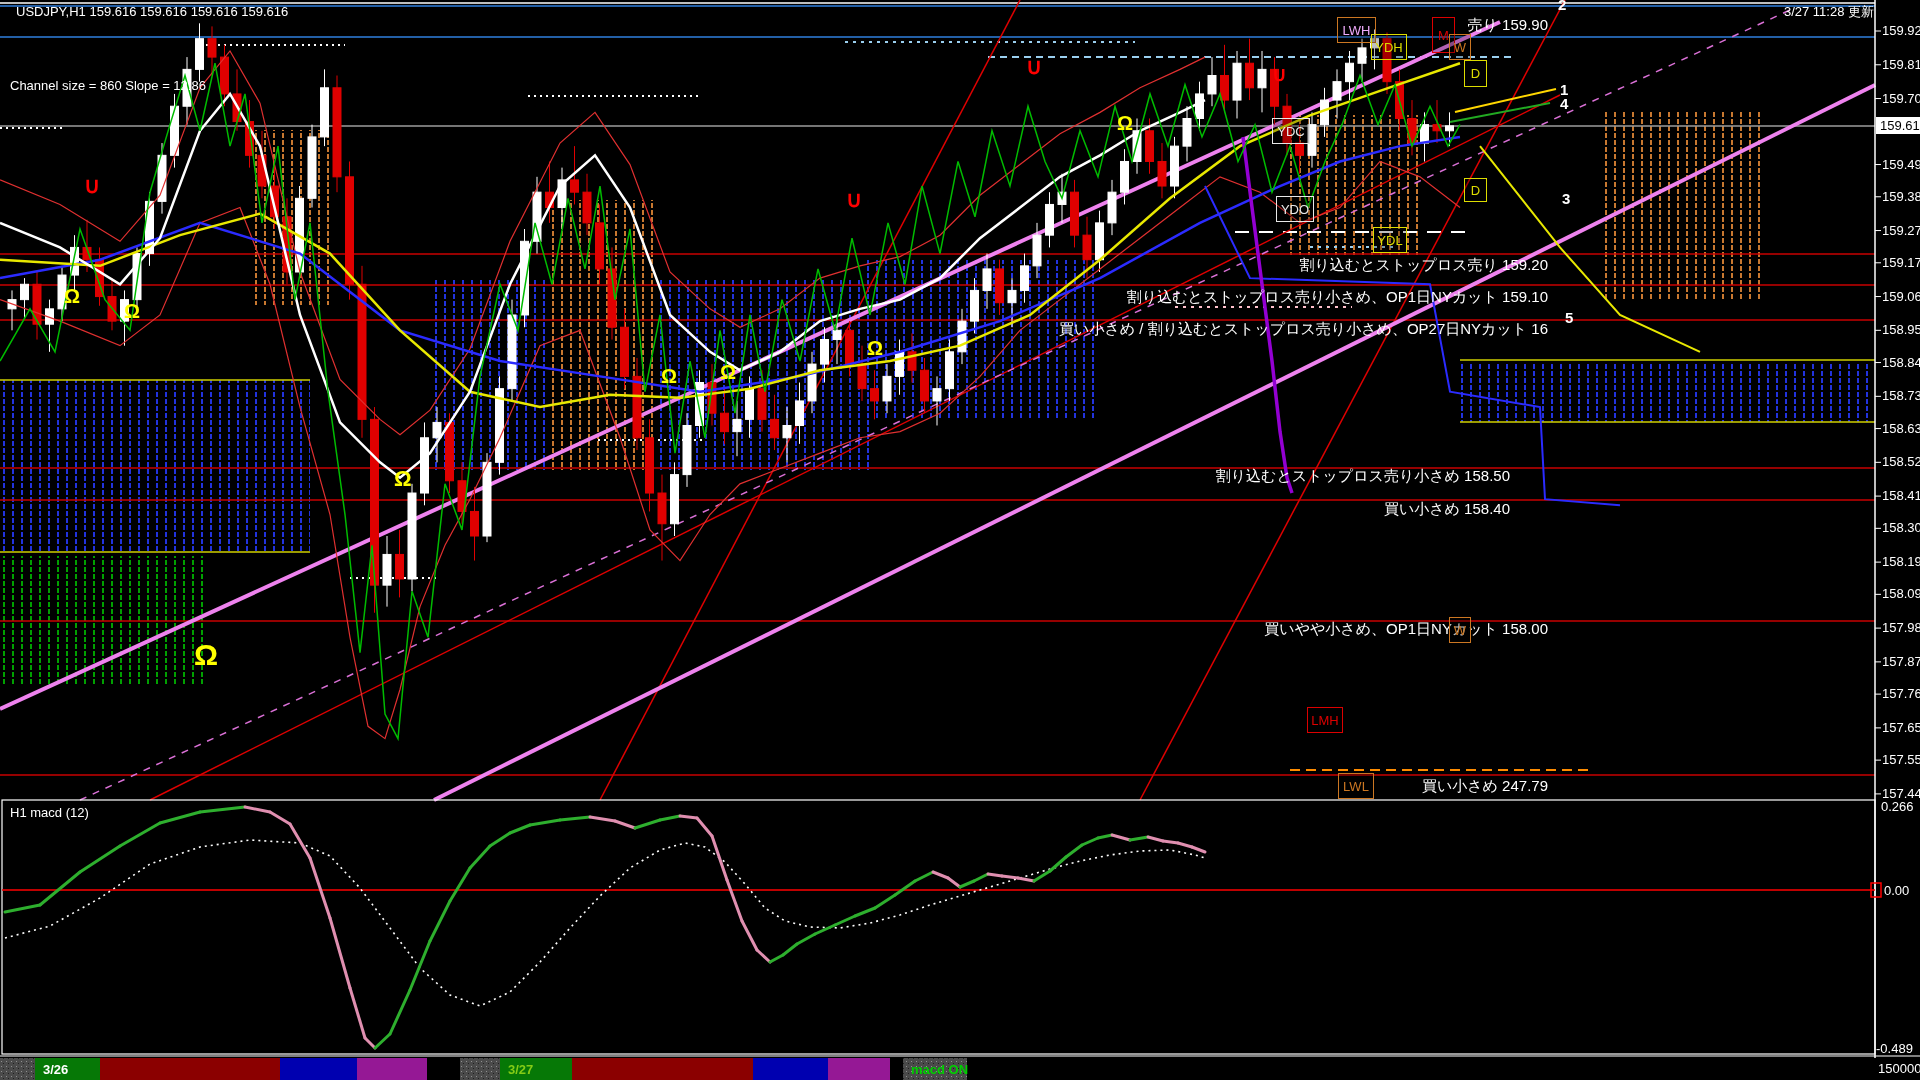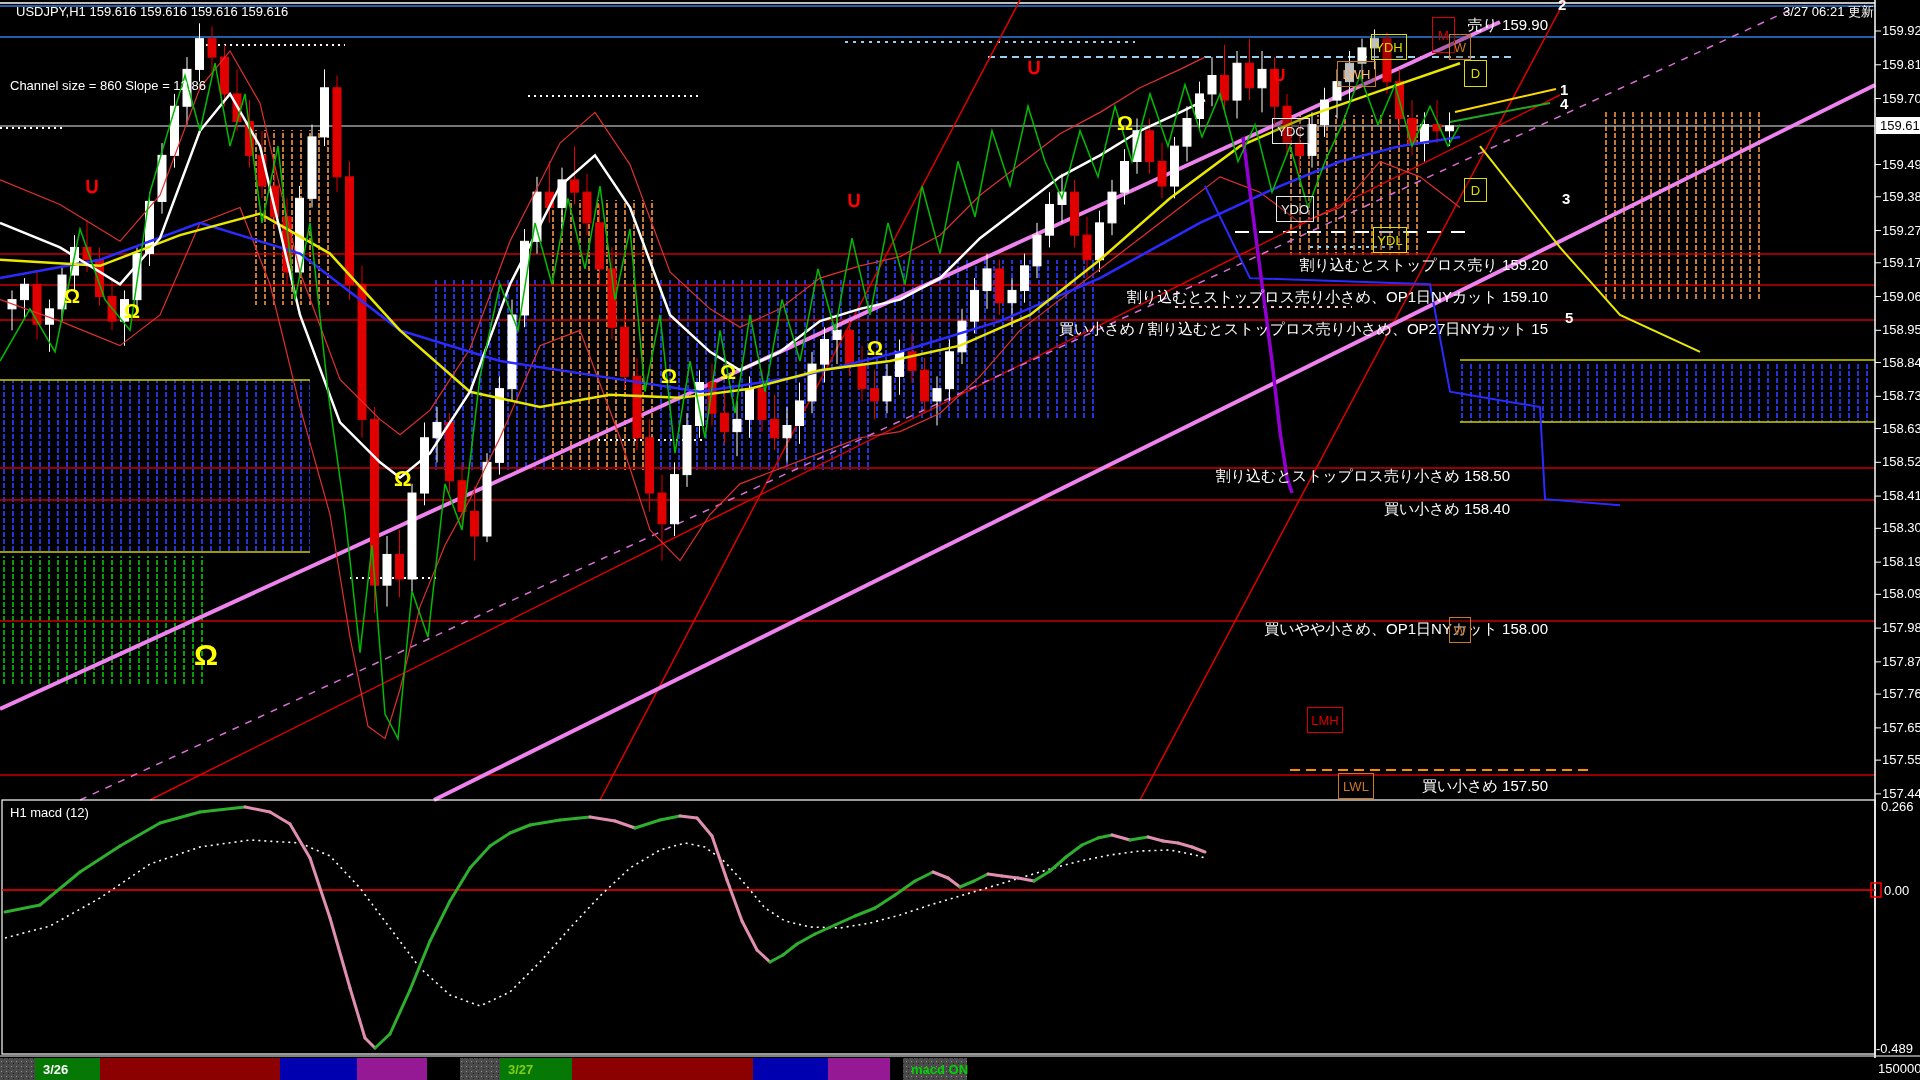--- a/index.html
+++ b/index.html
@@ -438,21 +438,21 @@
         <rect x="753" y="1058" width="75" height="22" fill="#0000B0"></rect>
         <rect x="828" y="1058" width="62" height="22" fill="#951895"></rect>
         <rect x="890" y="1058" width="13" height="22" fill="#000000"></rect>
         <rect x="903" y="1058" width="64" height="22" fill="url(#p-speckle)"></rect>
         <rect x="967" y="1058" width="953" height="22" fill="#000000"></rect>
       </g>
 </svg>
 
 <div class="txt hdr" style="left:16px;top:4px;">USDJPY,H1  159.616 159.616 159.616 159.616</div>
 <div class="txt hdr" style="left:10px;top:78px;">Channel size = 860 Slope = 12.86</div>
-<div class="txt hdr r" style="right:46px;top:3px;">3/27 06:21 更新</div>
+<div class="txt hdr r" style="right:46px;top:3px;">3/27 11:28 更新</div>
 
 <div class="txt pbox" style="left:1876px;top:117px;">159.616</div>
 <div class="txt plabel" style="left:1881px;top:799px;">0.266</div>
 <div class="txt plabel" style="left:1884px;top:883px;">0.00</div>
 <div class="txt plabel" style="left:1876px;top:1041px;">-0.489</div>
 <div class="txt plabel" style="left:1878px;top:1061px;">150000</div>
 <div class="txt" style="left:10px;top:805px;font-size:13px;">H1 macd (12)</div>
 
 <div id="dyn">
       <div class="txt plabel" style="left: 1882px; top: 23px;">159.925</div>
@@ -477,26 +477,26 @@
       <div class="txt plabel" style="left: 1882px; top: 686.12px;">157.765</div>
       <div class="txt plabel" style="left: 1882px; top: 719.89px;">157.655</div>
       <div class="txt plabel" style="left: 1882px; top: 752.125px;">157.550</div>
       <div class="txt plabel" style="left: 1882px; top: 785.895px;">157.440</div>
       <div class="tl-label" style="left: 43px; color: rgb(255, 255, 255);">3/26</div>
       <div class="tl-label" style="left: 508px; color: #84cc16;">3/27</div>
       <div class="tl-label" style="left: 911px; color: rgb(0, 208, 0);">macd ON</div>
       <div class="txt annot" style="right: 372px; top: 25px;">売り 159.90</div>
       <div class="txt annot" style="right: 372px; top: 265px;">割り込むとストップロス売り 159.20</div>
       <div class="txt annot" style="right: 372px; top: 297px;">割り込むとストップロス売り小さめ、OP1日NYカット 159.10</div>
-      <div class="txt annot" style="right: 372px; top: 329px;">買い小さめ / 割り込むとストップロス売り小さめ、OP27日NYカット 15</div>
+      <div class="txt annot" style="right: 372px; top: 329px;">買い小さめ / 割り込むとストップロス売り小さめ、OP27日NYカット 16</div>
       <div class="txt annot" style="right: 410px; top: 476px;">割り込むとストップロス売り小さめ 158.50</div>
       <div class="txt annot" style="right: 410px; top: 509px;">買い小さめ 158.40</div>
       <div class="txt annot" style="right: 372px; top: 629px; text-align: center;">買いやや小さめ、OP1日NYカット 158.00</div>
-      <div class="txt annot" style="right: 372px; top: 786px;">買い小さめ 157.50</div>
-      <div class="lbox" style="left: 1337px; top: 17px; width: 37px; height: 24px; border: 1px solid rgb(204, 119, 34); color: #fdba74; margin-top: 44px;">LWH</div>
+      <div class="txt annot" style="right: 372px; top: 786px;">買い小さめ 247.79</div>
+      <div class="lbox" style="left: 1337px; top: 17px; width: 37px; height: 24px; border: 1px solid rgb(204, 119, 34); color: #f0abfc;">LWH</div>
       <div class="lbox" style="left: 1371px; top: 34px; width: 34px; height: 24px; border: 1px solid rgb(221, 221, 0); color: rgb(221, 221, 0);">YDH</div>
       <div class="lbox" style="left: 1432px; top: 17px; width: 21px; height: 34px; border: 1px solid rgb(221, 0, 0); color: rgb(221, 0, 0);">M</div>
       <div class="lbox" style="left: 1449px; top: 34px; width: 20px; height: 24px; border: 1px solid rgb(204, 119, 34); color: rgb(204, 119, 34);">W</div>
       <div class="lbox" style="left: 1464px; top: 60px; width: 21px; height: 25px; border: 1px solid rgb(221, 221, 0); color: rgb(221, 221, 0);">D</div>
       <div class="lbox" style="left: 1464px; top: 178px; width: 21px; height: 22px; border: 1px solid rgb(221, 221, 0); color: rgb(221, 221, 0);">D</div>
       <div class="lbox" style="left: 1272px; top: 118px; width: 36px; height: 24px; border: 1px solid rgb(232, 232, 232); color: rgb(232, 232, 232);">YDC</div>
       <div class="lbox" style="left: 1276px; top: 196px; width: 36px; height: 24px; border: 1px solid rgb(232, 232, 232); color: rgb(232, 232, 232);">YDO</div>
       <div class="lbox" style="left: 1373px; top: 227px; width: 32px; height: 24px; border: 1px solid rgb(221, 221, 0); color: rgb(221, 221, 0);">YDL</div>
       <div class="lbox" style="left: 1449px; top: 617px; width: 20px; height: 24px; border: 1px solid rgb(204, 119, 34); color: rgb(204, 119, 34);">W</div>
       <div class="lbox" style="left: 1307px; top: 707px; width: 34px; height: 24px; border: 1px solid rgb(221, 0, 0); color: rgb(221, 0, 0);">LMH</div>

